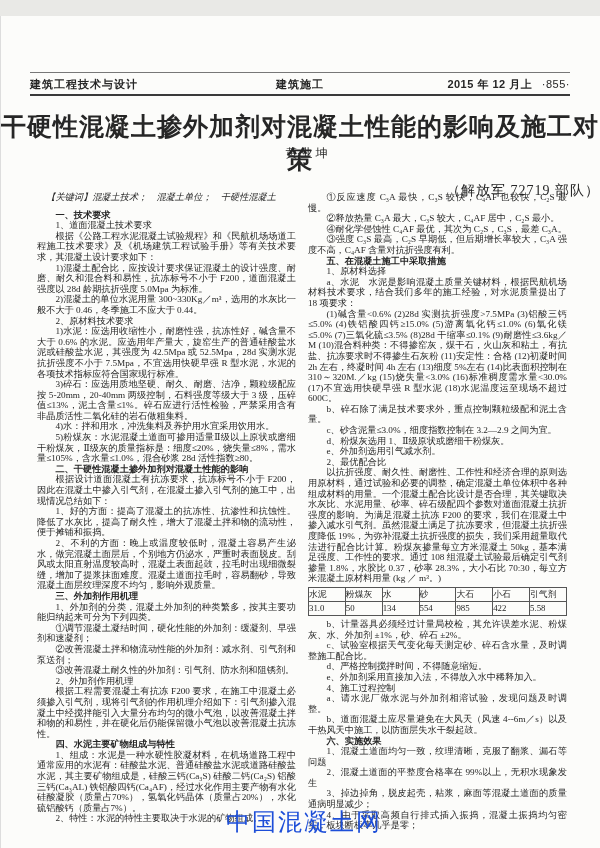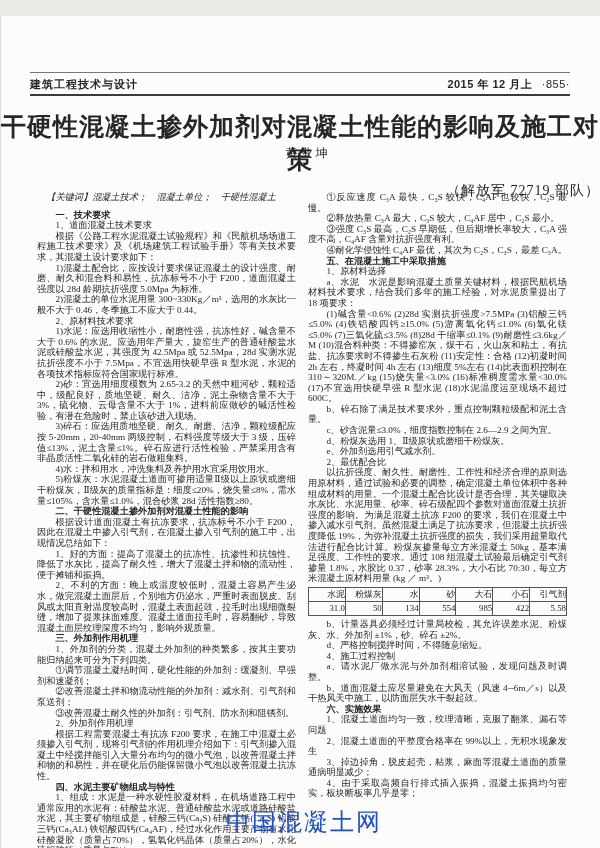--- a/index.html
+++ b/index.html
@@ -29,35 +29,36 @@
   .author { position:absolute; top:129px; left:8px; width:600px; text-align:center; font-size:12px; letter-spacing:3px; }
   .affil  { position:absolute; top:166px; left:0; width:600px; text-align:right; font-size:14px; letter-spacing:1px; }
   .columns { position:absolute; top:176px; left:37px; width:530px; display:flex; gap:12px; }
   .col { width:259px; font-size:9.2px; line-height:10.6px; text-align:justify; }
   .col p { margin:0; text-indent:2em; }
   .col p.h    { font-weight:bold; }
   .col p.kw   { font-style:italic; text-indent:1em; margin-bottom:7px; }
   table.mix { width:100%; border-collapse:collapse; table-layout:fixed; margin:3px 0; }
   table.mix th, table.mix td {
     border:1px solid #555; font-size:8.8px; font-weight:normal;
-    text-align:right; padding:1px 0; line-height:11px;
+    text-align:left; padding:1px 0; line-height:11px;
   }
   .watermark {
     position:absolute; left:226px; top:790px;
     font-size:24px; letter-spacing:2px; font-weight:normal;
     font-family:"Liberation Sans","DejaVu Sans",sans-serif;
   }
 </style>
 </head>
 <body>
 
 <div class="page">
 
   <div class="header">
     <span class="h-left">建筑工程技术与设计</span>
+    <span class="h-mid">建筑施工</span>
     <span class="h-right">
       <span>2015 年 12 月上</span>
       <span class="pageno">·855·</span>
     </span>
   </div>
   <div class="thick-rule"></div>
 
   <h1 class="title">干硬性混凝土掺外加剂对混凝土性能的影响及施工对策</h1>
   <div class="author">黄业坤</div>
   <div class="affil">（解放军 72719 部队）</div>
@@ -65,21 +66,20 @@
   <div class="columns">
     <div class="col">
         <p class="kw">【关键词】混凝土技术；　混凝土单位；　干硬性混凝土</p>
         <p class="h">一、技术要求</p>
         <p class="p">1、道面混凝土技术要求</p>
         <p class="p">根据《公路工程水泥混凝土试验规程》和《民航机场场道工程施工技术要求》及《机场建筑工程试验手册》等有关技术要求，其混凝土设计要求如下：</p>
         <p class="p">1)混凝土配合比，应按设计要求保证混凝土的设计强度、耐磨、耐久和混合料和易性，抗冻标号不小于 F200，道面混凝土强度以 28d 龄期抗折强度 5.0Mpa 为标准。</p>
         <p class="p">2)混凝土的单位水泥用量 300~330Kg／m³，选用的水灰比一般不大于 0.46，冬季施工不应大于 0.44。</p>
         <p class="p">2、原材料技术要求</p>
         <p class="p">1)水泥：应选用收缩性小，耐磨性强，抗冻性好，碱含量不大于 0.6% 的水泥。应选用年产量大，旋窑生产的普通硅酸盐水泥或硅酸盐水泥，其强度为 42.5Mpa 或 52.5Mpa，28d 实测水泥抗折强度不小于 7.5Mpa，不宜选用快硬早强 R 型水泥，水泥的各项技术指标应符合国家现行标准。</p>
-        <p class="p">2)砂：宜选用细度模数为 2.65-3.2 的天然中粗河砂，颗粒适中，级配良好，质地坚硬、耐久、洁净，泥土杂物含量不大于 3%，硫化物、云母含量不大于 1%，进料前应做砂的碱活性检验，有潜在危险时，禁止该砂进入现场。</p>
         <p class="p">3)碎石：应选用质地坚硬、耐久、耐磨、洁净，颗粒级配应按 5-20mm，20-40mm 两级控制，石料强度等级大于 3 级，压碎值≤13%，泥土含量≤1%。碎石应进行活性检验，严禁采用含有非晶质活性二氧化硅的岩石做粗集料。</p>
         <p class="p">4)水：拌和用水，冲洗集料及养护用水宜采用饮用水。</p>
         <p class="p">5)粉煤灰：水泥混凝土道面可掺用适量Ⅱ级以上原状或磨细干粉煤灰，Ⅱ级灰的质量指标是：细度≤20%，烧失量≤8%，需水量≤105%，含水量≤1.0%，混合砂浆 28d 活性指数≥80。</p>
         <p class="h">二、干硬性混凝土掺外加剂对混凝土性能的影响</p>
         <p class="p">根据设计道面混凝土有抗冻要求，抗冻标号不小于 F200，因此在混凝土中掺入引气剂，在混凝土掺入引气剂的施工中，出现情况总结如下：</p>
         <p class="p">1、好的方面：提高了混凝土的抗冻性、抗渗性和抗蚀性。降低了水灰比，提高了耐久性，增大了混凝土拌和物的流动性，便于摊铺和振捣。</p>
         <p class="p">2、不利的方面：晚上或温度较低时，混凝土容易产生泌水，做完混凝土面层后，个别地方仍泌水，严重时表面脱皮。刮风或太阳直射温度较高时，混凝土表面起鼓，拉毛时出现细微裂缝，增加了提浆抹面难度。混凝土道面拉毛时，容易翻砂，导致混凝土面层纹理深度不均匀，影响外观质量。</p>
         <p class="h">三、外加剂作用机理</p>
         <p class="p">1、外加剂的分类，混凝土外加剂的种类繁多，按其主要功能归纳起来可分为下列四类。</p>
         <p class="p">①调节混凝土凝结时间，硬化性能的外加剂：缓凝剂、早强剂和速凝剂；</p>
@@ -89,28 +89,28 @@
         <p class="p">根据工程需要混凝土有抗冻 F200 要求，在施工中混凝土必须掺入引气剂，现将引气剂的作用机理介绍如下：引气剂掺入混凝土中经搅拌能引入大量分布均匀的微小气泡，以改善混凝土拌和物的和易性，并在硬化后仍能保留微小气泡以改善混凝土抗冻性。</p>
         <p class="h">四、水泥主要矿物组成与特性</p>
         <p class="p">1、组成：水泥是一种水硬性胶凝材料，在机场道路工程中通常应用的水泥有：硅酸盐水泥、普通硅酸盐水泥或道路硅酸盐水泥，其主要矿物组成是，硅酸三钙(Ca₃S) 硅酸二钙(Ca₂S) 铝酸三钙(Ca₃AL) 铁铝酸四钙(Ca₄AF)，经过水化作用主要产物有水化硅酸凝胶（质量占70%），氢氧化钙晶体（质量占20%），水化硫铝酸钙（质量占7%）。</p>
         <p class="p">2、特性：水泥的特性主要取决于水泥的矿物组成。</p>
       </div>
 
     <div class="col">
       <div>
           <p class="p">①反应速度 C₃A 最快，C₃S 较快，C₄AF 也较快，C₂S 最慢。</p>
           <p class="p">②释放热量 C₃A 最大，C₃S 较大，C₄AF 居中，C₂S 最小。</p>
+          <p class="p">④耐化学侵蚀性 C₄AF 最优，其次为 C₂S，C₃S，最差 C₃A。</p>
           <p class="p">③强度 C₃S 最高，C₂S 早期低，但后期增长率较大，C₃A 强度不高，C₄AF 含量对抗折强度有利。</p>
-          <p class="p">④耐化学侵蚀性 C₄AF 最优，其次为 C₂S，C₃S，最差 C₃A。</p>
           <p class="h">五、在混凝土施工中采取措施</p>
           <p class="p">1、原材料选择</p>
           <p class="p">a、水泥　水泥是影响混凝土质量关键材料，根据民航机场材料技术要求，结合我们多年的施工经验，对水泥质量提出了 18 项要求：</p>
           <p class="p">(1)碱含量&lt;0.6% (2)28d 实测抗折强度&gt;7.5MPa (3)铝酸三钙≤5.0% (4)铁铝酸四钙≥15.0% (5)游离氧化钙≤1.0% (6)氧化镁≤5.0% (7)三氧化硫≤3.5% (8)28d 干缩率≤0.1% (9)耐磨性≤3.6kg／M (10)混合料种类：不得掺窑灰，煤干石，火山灰和粘土，有抗盐、抗冻要求时不得掺生石灰粉 (11)安定性：合格 (12)初凝时间 2h 左右，终凝时间 4h 左右 (13)细度 5%左右 (14)比表面积控制在 310～320M.／kg (15)烧失量&lt;3.0% (16)标准稠度需水量&lt;30.0% (17)不宜选用快硬早强 R 型水泥 (18)水泥温度运至现场不超过 600C。</p>
           <p class="p">b、碎石除了满足技术要求外，重点控制颗粒级配和泥土含量。</p>
-          <p class="p">c、砂含泥量≤3.0%，细度指数控制在 2.6—2.9 之间为宜。</p>
+          <p class="p">c、砂含泥量≤3.0%，细度指数控制在 3.2—2.9 之间为宜。</p>
           <p class="p">d、粉煤灰选用 1、Ⅱ级原状或磨细干粉煤灰。</p>
           <p class="p">e、外加剂选用引气减水剂。</p>
           <p class="p">2、最优配合比</p>
           <p class="p">以抗折强度、耐久性、耐磨性、工作性和经济合理的原则选用原材料，通过试验和必要的调整，确定混凝土单位体积中各种组成材料的用量。一个混凝土配合比设计是否合理，其关键取决水灰比、水泥用量、砂率、碎石级配四个参数对道面混凝土抗折强度的影响。为满足混凝土抗冻 F200 的要求，我们在混凝土中掺入减水引气剂。虽然混凝土满足了抗冻要求，但混凝土抗折强度降低 19%，为弥补混凝土抗折强度的损失，我们采用超量取代法进行配合比计算。粉煤灰掺量每立方米混凝土 50kg，基本满足强度、工作性的要求。通过 108 组混凝土试验最后确定引气剂掺量 1.8%，水胶比 0.37，砂率 28.3%，大小石比 70:30，每立方米混凝土原材料用量 (kg ／ m³。)</p>
         </div>
 
       <table class="mix">
         <tbody>
           <tr>
             <th>水泥</th>
@@ -128,21 +128,23 @@
             <td>554</td>
             <td>985</td>
             <td>422</td>
             <td>5.58</td>
           </tr>
         </tbody>
       </table>
 
       <div>
           <p class="p">b、计量器具必须经过计量局校检，其允许误差水泥、粉煤灰、水、外加剂 ±1%，砂、碎石 ±2%。</p>
+          <p class="p">c、试验室根据天气变化每天测定砂、碎石含水量，及时调整施工配合比。</p>
           <p class="p">d、严格控制搅拌时间，不得随意缩短。</p>
+          <p class="p">e、外加剂采用直接加入法，不得放入水中稀释加入。</p>
           <p class="p">4、施工过程控制</p>
           <p class="p">a、请水泥厂做水泥与外加剂相溶试验，发现问题及时调整。</p>
           <p class="p">b、道面混凝土应尽量避免在大风天（风速 4--6m／s）以及干热风天中施工，以防面层失水干裂起鼓。</p>
           <p class="h">六、实施效果</p>
           <p class="p">1、混凝土道面均匀一致，纹理清晰，克服了翻浆、漏石等问题</p>
           <p class="p">2、混凝土道面的平整度合格率在 99%以上，无积水现象发生</p>
           <p class="p">3、掉边掉角，脱皮起壳，粘浆，麻面等混凝土道面的质量通病明显减少；</p>
           <p class="p">4、由于采取高频自行排式插入振捣，混凝土振捣均匀密实，板块断板率几乎是零；</p>
         </div>
     </div>

